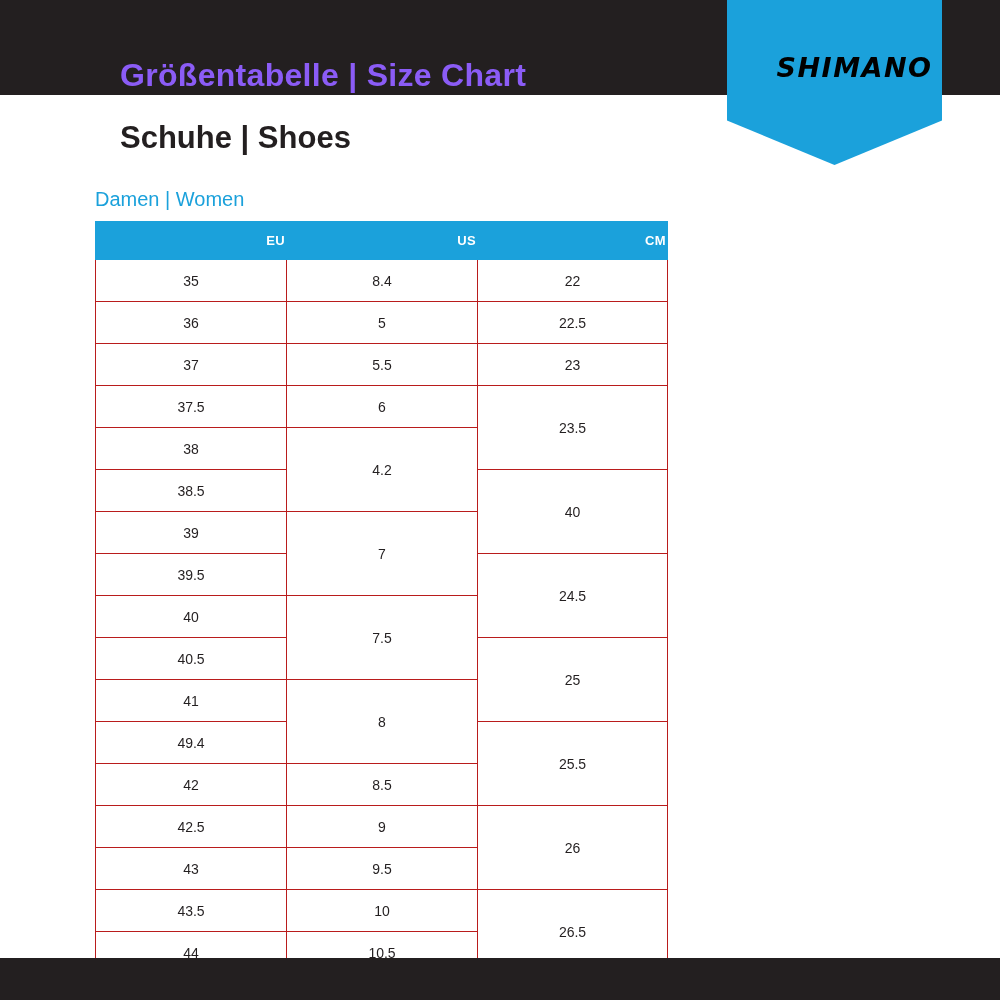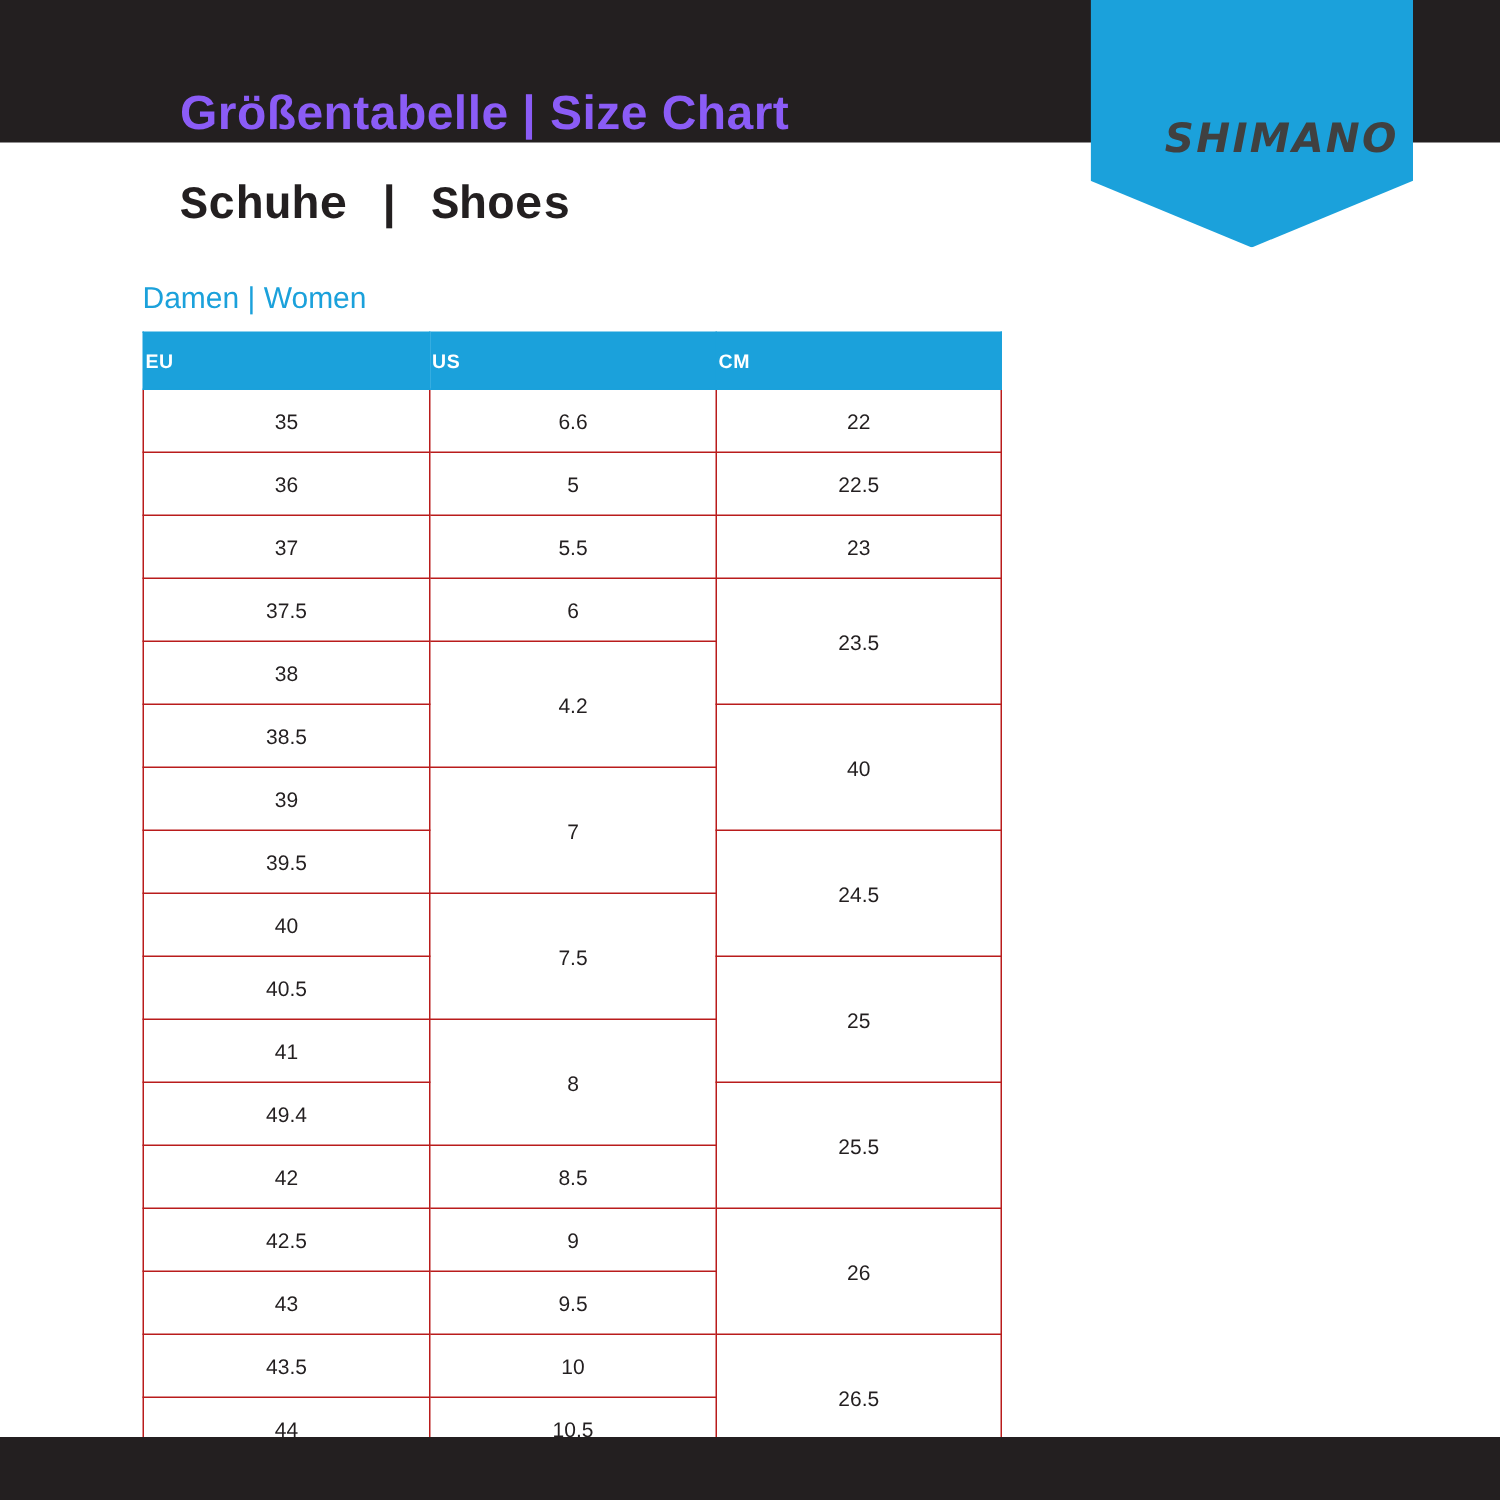--- a/index.html
+++ b/index.html
@@ -38,25 +38,25 @@
     top: 0;
     left: 727px;
     width: 215px;
     height: 165px;
     background: #1ba1db;
     clip-path: polygon(0 0, 100% 0, 100% 73%, 50% 100%, 0 73%);
     z-index: 5;
   }
   .brand-logo {
     position: absolute;
-    top: 77px;
+    top: 52px;
     left: 0;
     width: 255px;
     text-align: center;
-    color: #404040;
+    color: #000000;
     font-size: 27px;
     font-weight: bold;
     letter-spacing: 1.5px;
     font-style: italic;
     font-family: "DejaVu Sans", sans-serif;
   }
 
   
   .title-main {
     position: absolute;
@@ -68,21 +68,20 @@
     letter-spacing: 0.3px;
     z-index: 6;
   }
   .title-sub {
     position: absolute;
     top: 120px;
     left: 120px;
     color: #231f20;
     font-size: 31px;
     font-weight: bold;
-    font-family: Liberation Mono, monospace;
   }
   .section-title {
     position: absolute;
     top: 188px;
     left: 95px;
     font-size: 20px;
     font-weight: normal;
     color: #1ba1db;
   }
 
@@ -99,21 +98,21 @@
   .size-table col.c-us { width: 191px; }
   .size-table col.c-cm { width: 190px; }
 
   .size-table th {
     background: #1ba1db;
     color: #ffffff;
     font-size: 13px;
     font-weight: bold;
     height: 35px;
     border: 1px solid #1ba1db;
-    text-align: left;
+    text-align: right;
     letter-spacing: 0.4px;
     margin-left: 48px;
   }
   .size-table td {
     border: 1px solid #b91c1c;
     text-align: center;
     font-size: 14px;
     color: #231f20;
     height: 41px;
     padding: 0;
@@ -141,21 +140,21 @@
   <thead>
     <tr>
       <th>EU</th>
       <th>US</th>
       <th>CM</th>
     </tr>
   </thead>
   <tbody>
       <tr>
         <td>35</td>
-        <td>6.6</td>
+        <td>8.4</td>
         <td>22</td>
       </tr>
       <tr>
         <td>36</td>
         <td>5</td>
         <td>22.5</td>
       </tr>
       <tr>
         <td>37</td>
         <td>5.5</td>

